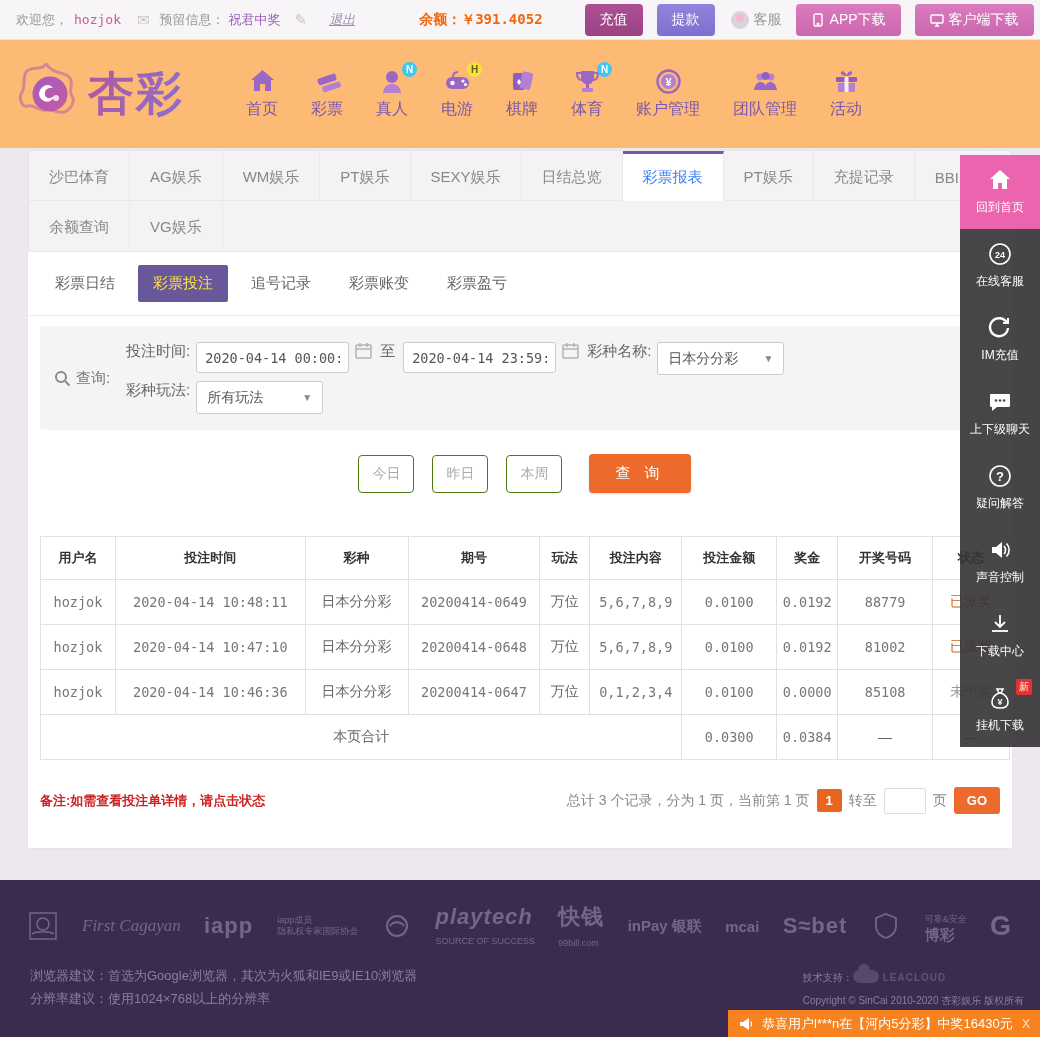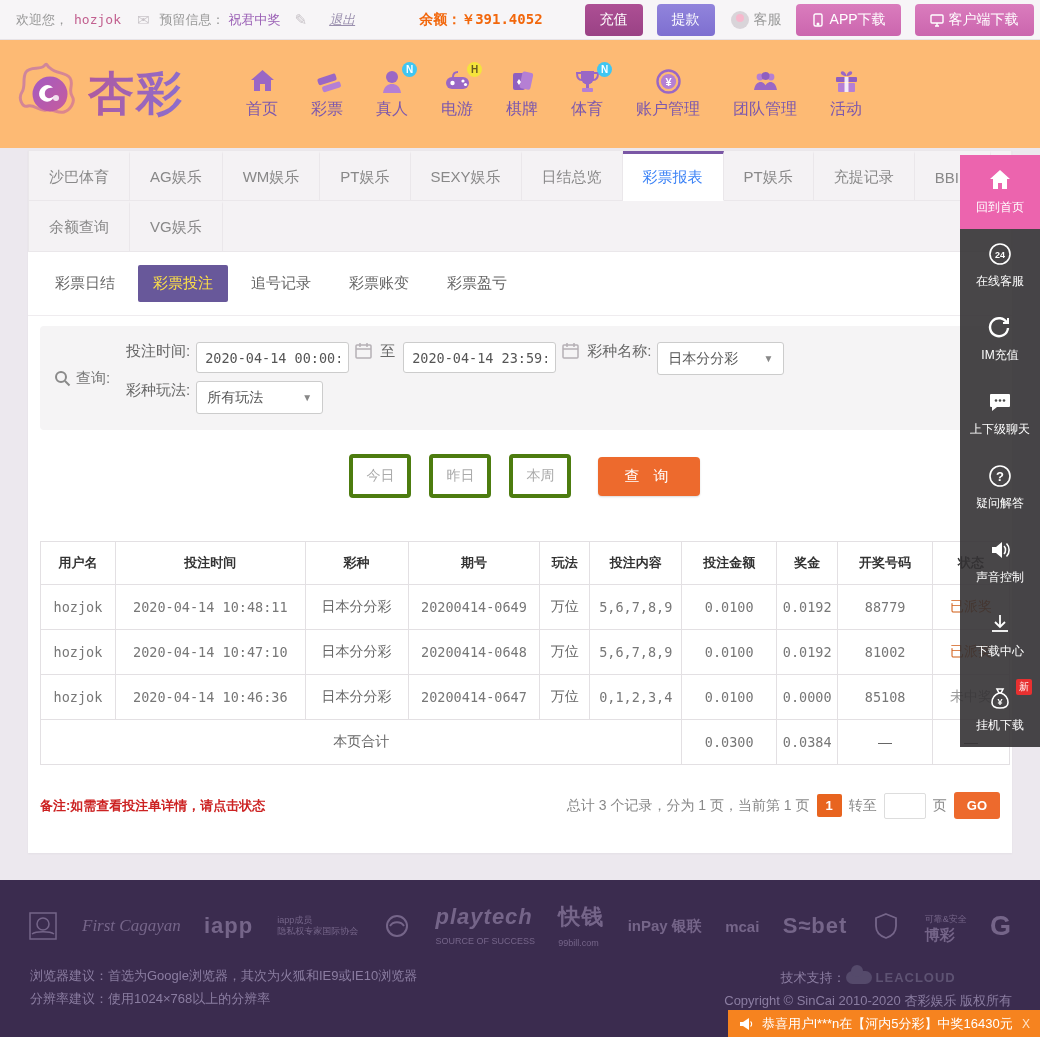--- a/index.html
+++ b/index.html
@@ -88,21 +88,21 @@
   .sf-select {
     height:33px; width:127px; border:1px solid #ccc; border-radius:3px; background:#fff;
     display:inline-flex; align-items:center; justify-content:space-between; padding:0 10px;
     font-size:14px; color:#555; cursor:pointer;
   }
   .sf-select .arrow { color:#888; font-size:10px; }
 
   
   .quick-row { display:flex; justify-content:center; align-items:center; margin:24px 0 0; }
   .quick-btn {
-    border:4px solid #4d7c0f; border-radius:4px; background:#fff; color:#aaa; font-size:14px;
+    border:1px solid #4d7c0f; border-radius:4px; background:#fff; color:#aaa; font-size:14px;
     padding:9px 13px; margin:0 9px; cursor:pointer;
   }
   .search-btn {
     background:#ed6a2d; color:#fff; font-size:15px; border:none; border-radius:4px;
     padding:10px 26px; margin-left:18px; letter-spacing:5px; cursor:pointer; box-shadow:0 1px 2px rgba(0,0,0,.15);
   }
 
   
   table.report { border-collapse:collapse; width:970px; margin:43px 0 0 12px; }
   .report th, .report td { border:1px solid #e3e0e3; text-align:center; }
@@ -123,21 +123,21 @@
   
   .footer { position:absolute; left:0; top:880px; width:1040px; height:157px; background:#3b2c4f; }
   .logo-row { display:flex; align-items:center; justify-content:space-between; padding:20px 28px 0; height:72px; }
   .flogo { color:#756589; display:flex; align-items:center; gap:24px; white-space:nowrap; }
   .flogo .big { font-size:22px; font-weight:bold; letter-spacing:1px; }
   .flogo .script { font-family:"Liberation Serif","DejaVu Serif",serif; font-style:italic; font-size:17px; }
   .flogo .tiny { font-size:9px; line-height:11px; }
   .flogo .mid { font-size:15px; font-weight:bold; }
   .flogo svg { width:30px; height:30px; }
   .ftexts { padding:12px 0 0 30px; font-size:13px; color:#8b7da1; line-height:23px; }
-  .fright { position:absolute; right:28px; top:86px; text-align:center; font-size:13px; color:#8b7da1; line-height:23px; }
+  .fright { position:absolute; right:16px; top:86px; text-align:left; font-size:10px; color:#8b7da1; line-height:23px; }
   .leacloud { color:#5e5373; font-weight:bold; letter-spacing:1px; }
   .cloud { display:inline-block; width:26px; height:13px; background:#554a6b; border-radius:8px; position:relative; vertical-align:-2px; margin-right:4px; }
   .cloud:before { content:""; position:absolute; left:5px; top:-6px; width:12px; height:12px; border-radius:50%; background:#554a6b; }
 
   
   .sidebar { position:absolute; right:0; top:155px; width:80px; background:rgba(52,50,52,.9); z-index:50; }
   .sb-item { position:relative; height:74px; display:flex; flex-direction:column; align-items:center; justify-content:center; gap:7px; color:#fff; font-size:12px; cursor:pointer; }
   .sb-item.active { background:#ec64ae; }
   .sb-item svg { width:24px; height:24px; }
   .sb-badge { position:absolute; top:6px; right:8px; background:#e83030; color:#fff; font-size:10px; padding:1px 3px; border-radius:2px; }

